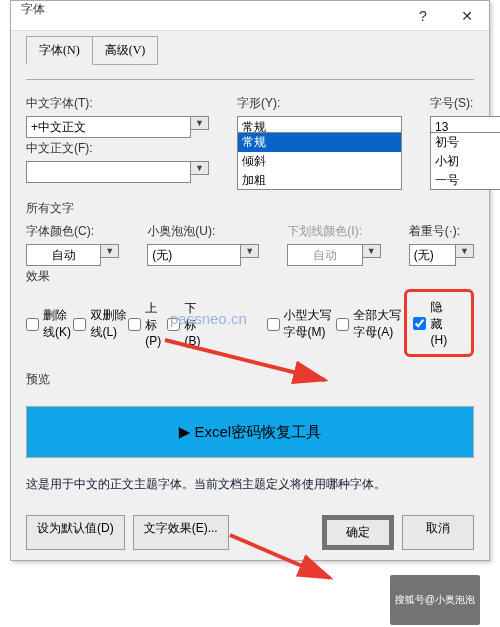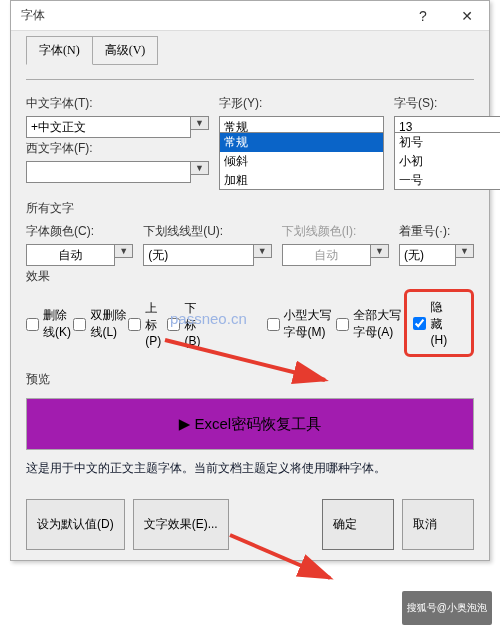--- a/index.html
+++ b/index.html
@@ -14,21 +14,20 @@
   }
   .dialog {
     width: 480px;
     margin: 0 auto;
     background: #f0f0f0;
     border: 1px solid #aaa;
     box-shadow: 2px 2px 4px rgba(0,0,0,0.2);
   }
   .titlebar {
     display: flex;
-    align-items: center;
     justify-content: space-between;
     height: 30px;
     background: #fff;
     padding: 0 0 0 10px;
     border-bottom: 1px solid #ddd;
   }
   .titlebar .title { color: #333; }
   .titlebar .controls { display: flex; }
   .tbtn {
     width: 44px;
@@ -58,21 +57,21 @@
   .tab.active {
     background: #f0f0f0;
     border-bottom: 1px solid #f0f0f0;
     z-index: 2;
   }
   .tabline {
     border-bottom: 1px solid #aaa;
     margin-top: -1px;
     margin-bottom: 15px;
   }
-  .row { display: flex; gap: 10px; margin-bottom: 10px; }
+  .row { display: flex; gap: 28px; margin-bottom: 10px; }
   .col { display: flex; flex-direction: column; gap: 2px; }
   .label { color: #333; margin-bottom: 2px; }
   .combo {
     display: flex;
     height: 14px;
   }
   .combo input, .combo .display {
     flex: 1;
     border: 1px solid #888;
     background: #fff;
@@ -117,64 +116,64 @@
   .effectscol { display: flex; flex-direction: row; }
   .highlight-box {
     border: 3px solid #e63b2e;
     border-radius: 6px;
     padding: 4px 20px 4px 6px;
     margin-top: -2px;
   }
   .preview {
     border: 1px solid #aaa;
     height: 52px;
-    margin: 10px 0;
+    margin: 18px 0;
     display: flex;
     align-items: center;
     justify-content: center;
     font-size: 15px;
-    background: #a21caf;
+    background: #0ea5e9;
   }
   .desc { color: #0f172a; margin: 6px 0 14px 0; font-family: Liberation Serif, serif; }
   .footer {
     display: flex;
     justify-content: space-between;
     padding-top: 8px;
     border-top: none;
   }
   .footer .left, .footer .right { display: flex; gap: 8px; }
   .btn2 {
     border: 1px solid #999;
     background: #e8e8e8;
-    padding: 16px 10px;
+    padding: 4px 10px;
     font-size: 12px;
     min-width: 72px;
-    text-align: left;
-  }
-  .btn2.primary { border: 1px solid #737373; font-family: Liberation Mono, monospace; }
+    text-align: center;
+  }
+  .btn2.primary { border: 5px solid #737373; font-family: Liberation Mono, monospace; }
   .watermark {
     position: absolute;
     color: #9bb4e4;
     font-size: 15px;
     left: 170px;
     top: 310px;
     pointer-events: none;
   }
   .arrow {
     position: absolute;
     pointer-events: none;
   }
   .credit {
     position: absolute;
-    right: 8px;
+    right: 20px;
     bottom: 2px;
     font-size: 10px;
     color: #fff;
     background: rgba(0,0,0,0.55);
-    padding: 10px 5px;
+    padding: 18px 5px;
     border-radius: 2px;
   }
   .disabled-text { color: #999; }
 </style>
 </head>
 <body>
 
 <div class="dialog">
   <div class="titlebar">
     <span class="title">字体</span>
@@ -191,21 +190,21 @@
     </div>
     <div class="tabline"></div>
 
     <div class="row">
       <div class="col" style="flex:1.8">
         <span class="label">中文字体(T):</span>
         <div class="combo">
           <input value="+中文正文" style="">
           <div class="btn">▼</div>
         </div>
-        <span class="label" style="margin-top:8px">西文字体(F):</span>
+        <span class="label" style="margin-top:8px">中文正文(F):</span>
         <div class="combo">
           <input value="" style="">
           <div class="btn">▼</div>
         </div>
       </div>
       <div class="col" style="flex:1">
         <span class="label">字形(Y):</span>
         <div class="combo">
           <input value="常规" style="">
         </div>
@@ -231,21 +230,21 @@
     <div class="section-label">所有文字</div>
     <div class="row">
       <div class="col" style="flex:1">
         <span class="label">字体颜色(C):</span>
         <div class="combo">
           <div class="display" style="text-align:center">自动</div>
           <div class="btn">▼</div>
         </div>
       </div>
       <div class="col" style="flex:1.2">
-        <span class="label">下划线线型(U):</span>
+        <span class="label">小奥泡泡(U):</span>
         <div class="combo">
           <div class="display">(无)</div>
           <div class="btn">▼</div>
         </div>
       </div>
       <div class="col" style="flex:1">
         <span class="label disabled-text">下划线颜色(I):</span>
         <div class="combo">
           <div class="display disabled-text" style="text-align:center">自动</div>
           <div class="btn">▼</div>

